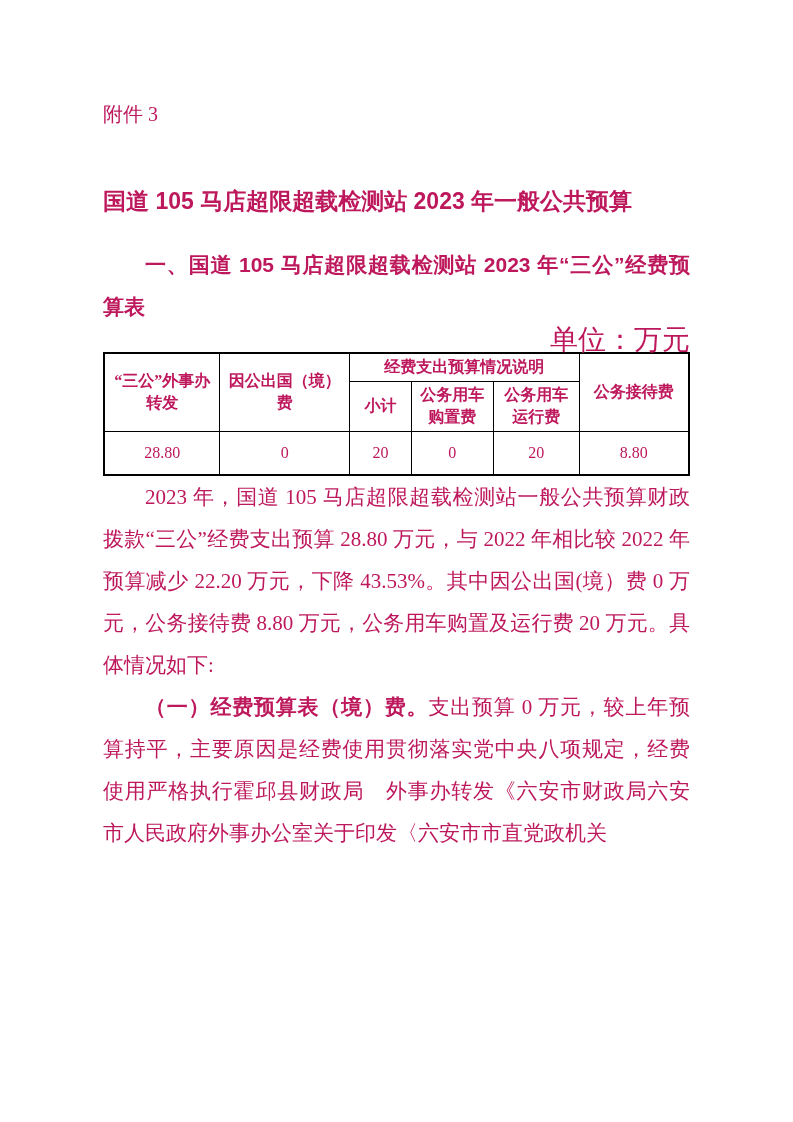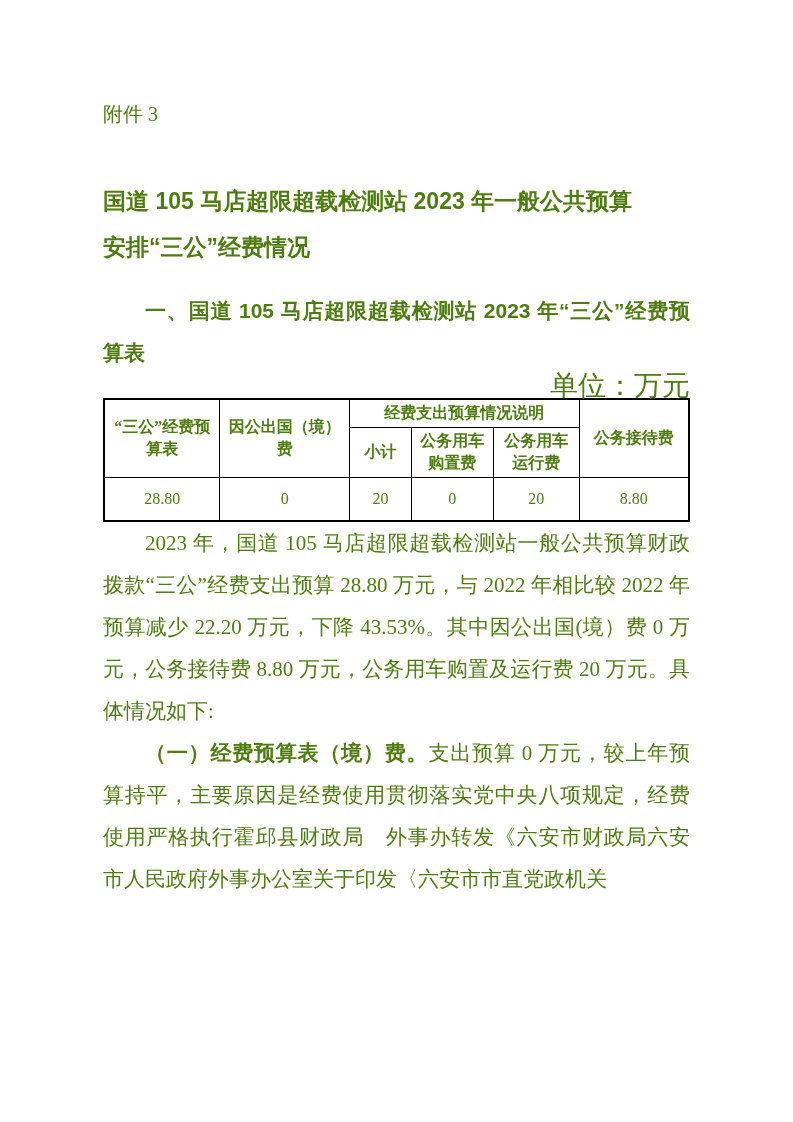--- a/index.html
+++ b/index.html
@@ -7,21 +7,21 @@
     padding: 0;
     background: #ffffff;
   }
   .page {
     position: relative;
     width: 793px;
     height: 1122px;
     box-sizing: border-box;
     padding: 100px 103px 0 103px;
     background: #ffffff;
-    color: #4d7c0f;
+    color: #be185d;
     font-family: "Liberation Serif", serif;
     overflow: hidden;
   }
   .attachment {
     font-size: 20px;
     line-height: 28px;
     text-align: left;
   }
   .doc-title {
     margin: 50px 0 0 0;
@@ -94,39 +94,38 @@
 </style>
 </head>
 <body>
 
 <div class="page">
 
   <div class="attachment">附件 3</div>
 
   <h1 class="doc-title">
     <span class="title-line">国道 105 马店超限超载检测站 2023 年一般公共预算</span>
-    <span class="title-line">安排“三公”经费情况</span>
   </h1>
 
   <p class="section-heading">一、国道 105 马店超限超载检测站 2023 年“三公”经费预算表</p>
 
   <div class="unit-label">单位：万元</div>
 
   <table class="budget-table">
     <colgroup>
       <col style="width:19.8%">
       <col style="width:22.2%">
       <col style="width:10.5%">
       <col style="width:14.1%">
       <col style="width:14.6%">
       <col style="width:18.8%">
     </colgroup>
     <tbody>
       <tr class="group-row">
-        <td rowspan="2" class="th">“三公”经费预算表</td>
+        <td rowspan="2" class="th">“三公”外事办转发</td>
         <td rowspan="2" class="th">因公出国（境）费</td>
         <td colspan="3" class="th group">经费支出预算情况说明</td>
         <td rowspan="2" class="th">公务接待费</td>
       </tr>
       <tr class="subhead-row">
         <td class="th">小计</td>
         <td class="th">公务用车购置费</td>
         <td class="th">公务用车运行费</td>
       </tr>
       <tr class="data-row">

